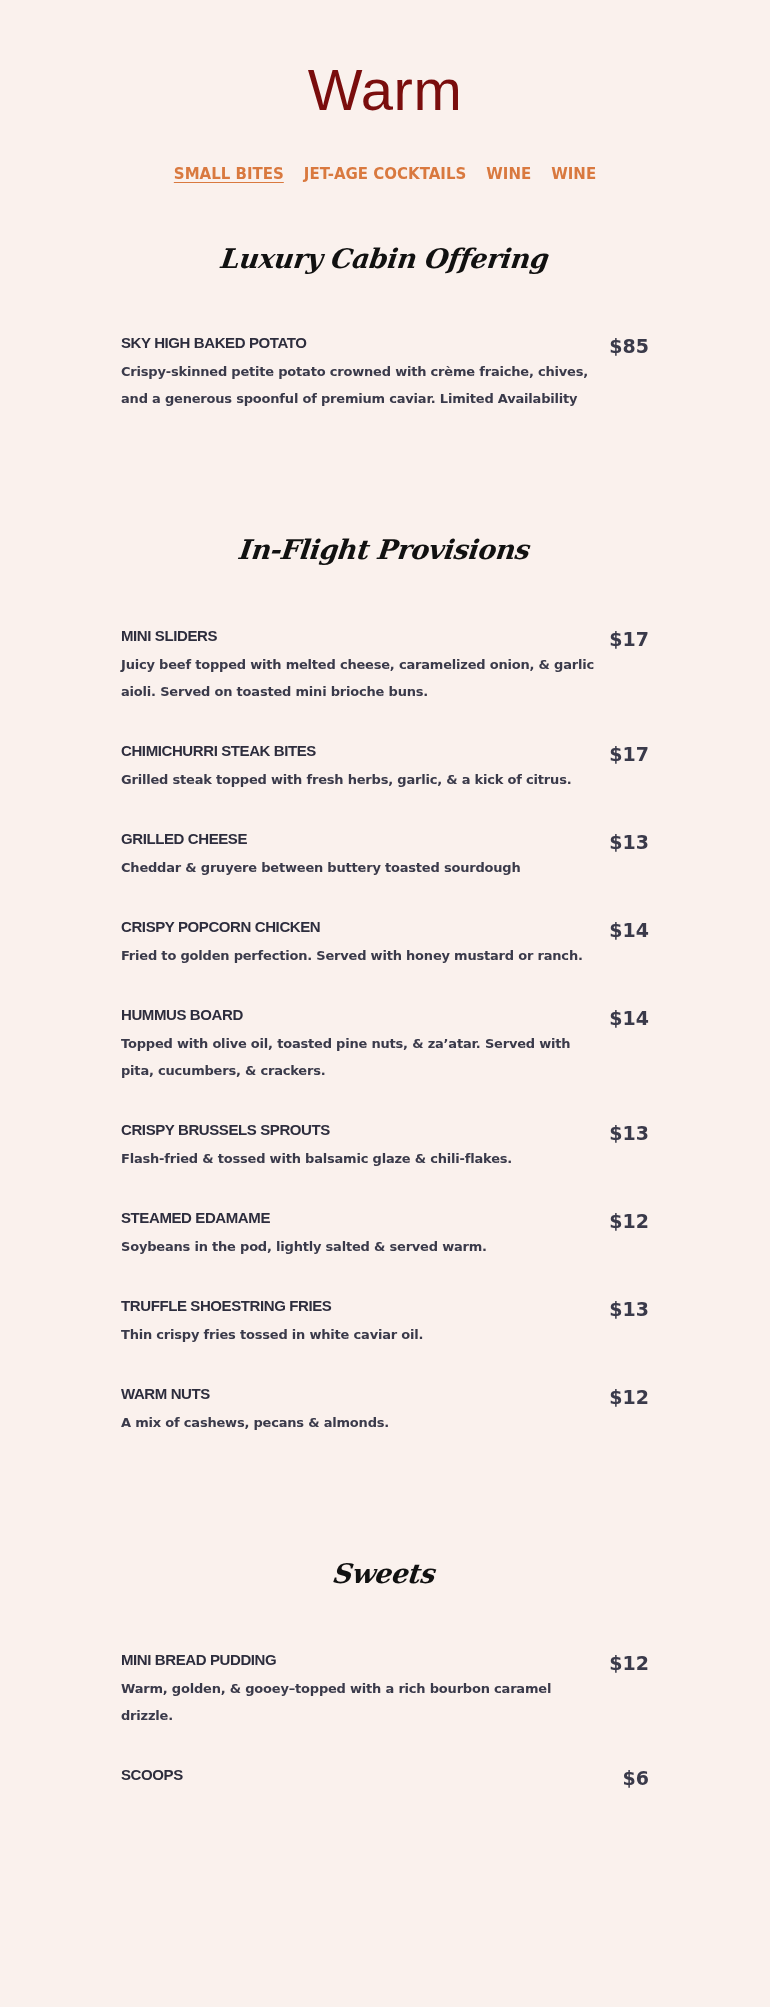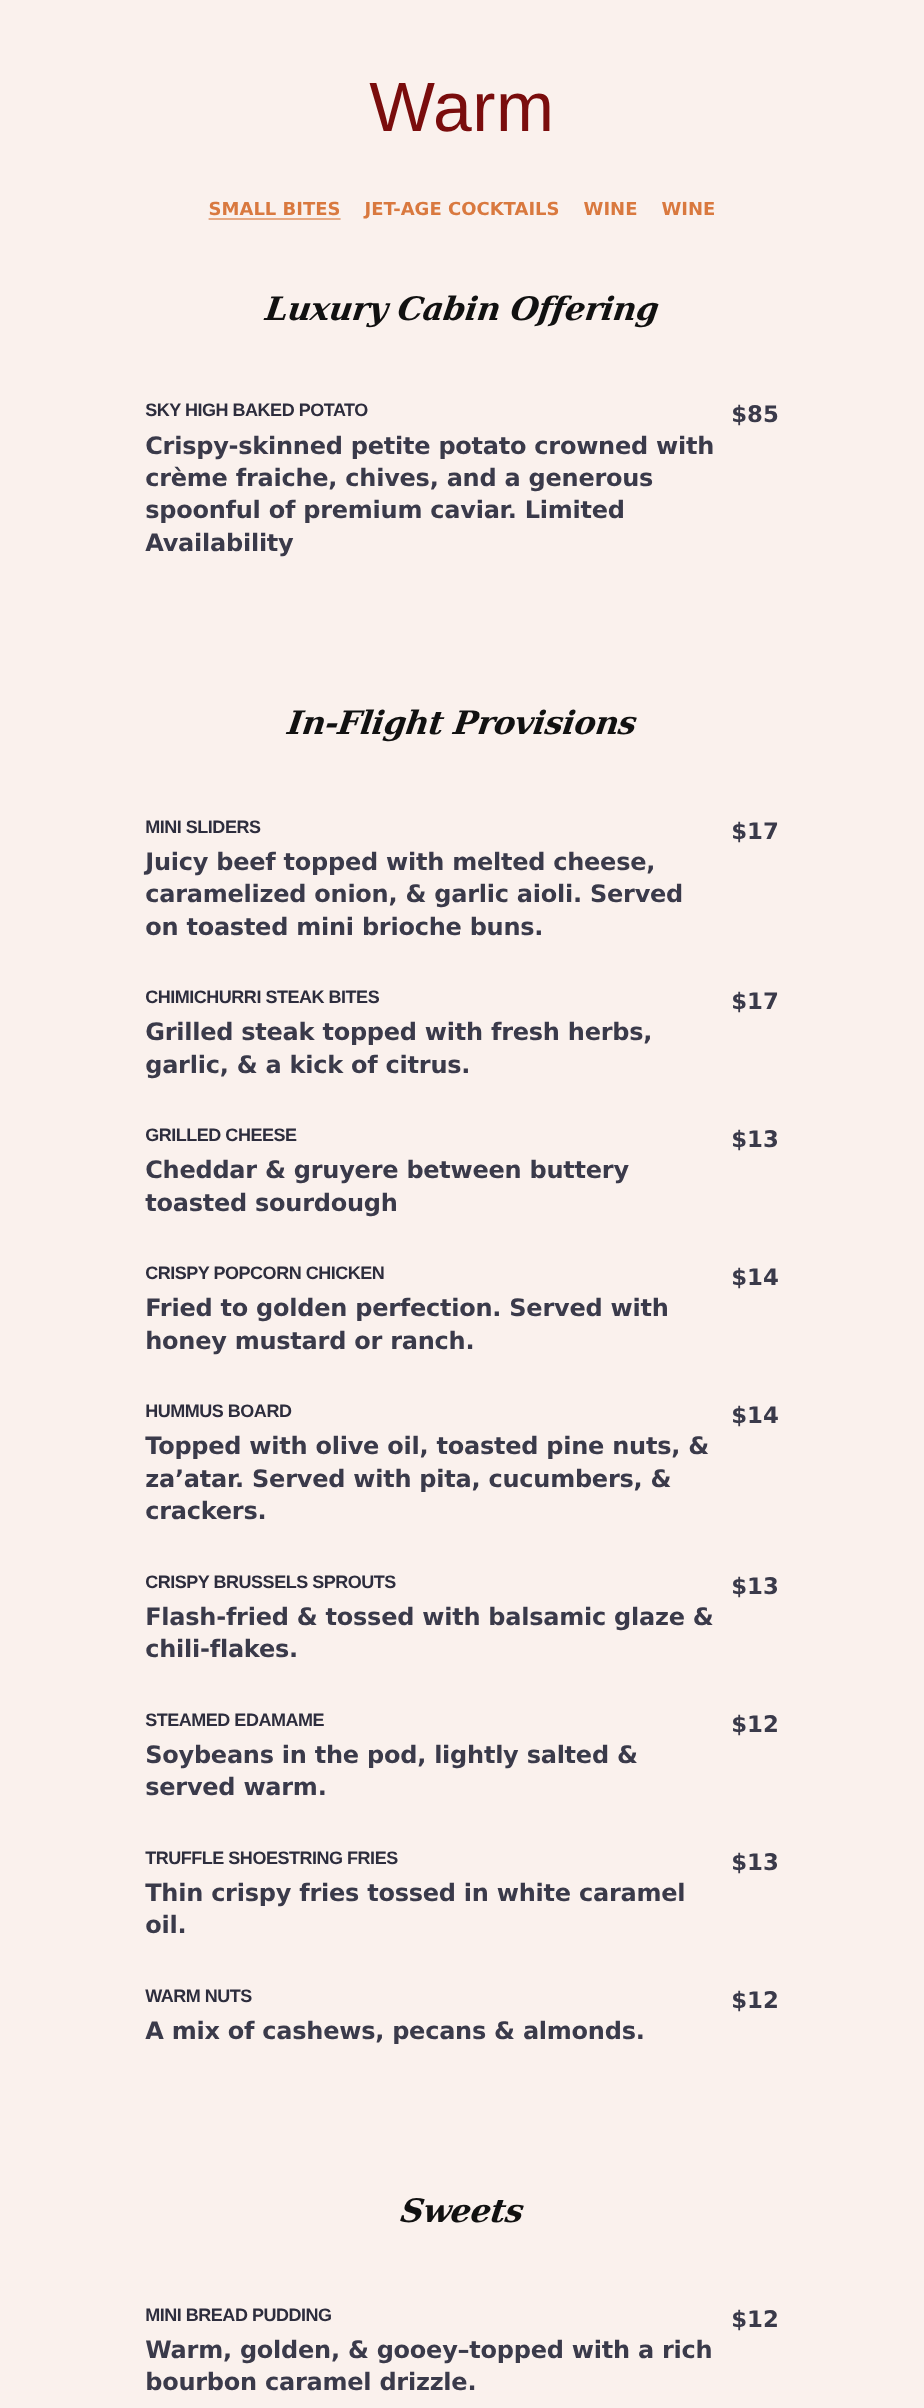--- a/index.html
+++ b/index.html
@@ -70,21 +70,21 @@
       font-family: "Liberation Sans", sans-serif;
       font-size: 15px;
       color: #2d2d3d;
       letter-spacing: -0.4px;
       line-height: 18px;
       margin: 0;
       text-transform: uppercase;
     }
     .item-desc {
       font-family: "DejaVu Sans", sans-serif;
-      font-size: 20px;
+      font-size: 13px;
       line-height: 27px;
       color: #3a3a4a;
       margin: 6px 0 0 0;
       letter-spacing: -0.2px;
     }
     .item-price {
       font-family: "DejaVu Sans", sans-serif;
       font-size: 19px;
       color: #3a3a4a;
       text-align: right;
@@ -174,21 +174,21 @@
       <div class="item-text">
         <p class="item-name">STEAMED EDAMAME</p>
         <p class="item-desc">Soybeans in the pod, lightly salted &amp; served warm.</p>
       </div>
       <div class="item-price">$12</div>
     </div>
     <div class="gap-item"></div>
     <div class="item">
       <div class="item-text">
         <p class="item-name">TRUFFLE SHOESTRING FRIES</p>
-        <p class="item-desc">Thin crispy fries tossed in white caramel oil.</p>
+        <p class="item-desc">Thin crispy fries tossed in white caviar oil.</p>
       </div>
       <div class="item-price">$13</div>
     </div>
     <div class="gap-item"></div>
     <div class="item">
       <div class="item-text">
         <p class="item-name">WARM NUTS</p>
         <p class="item-desc">A mix of cashews, pecans &amp; almonds.</p>
       </div>
       <div class="item-price">$12</div>

